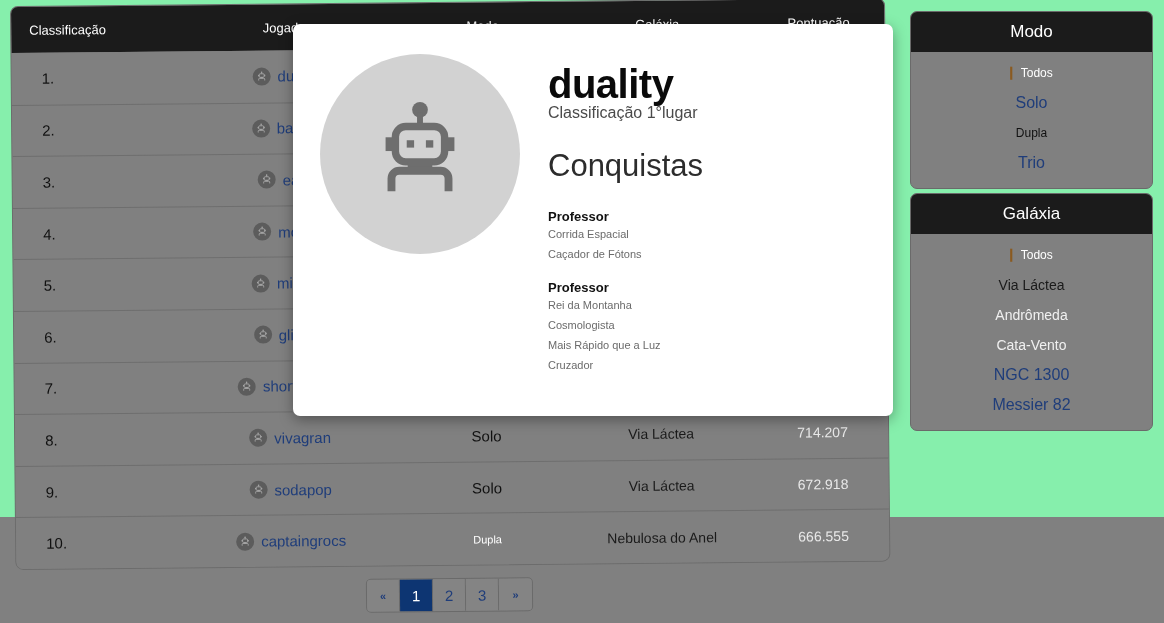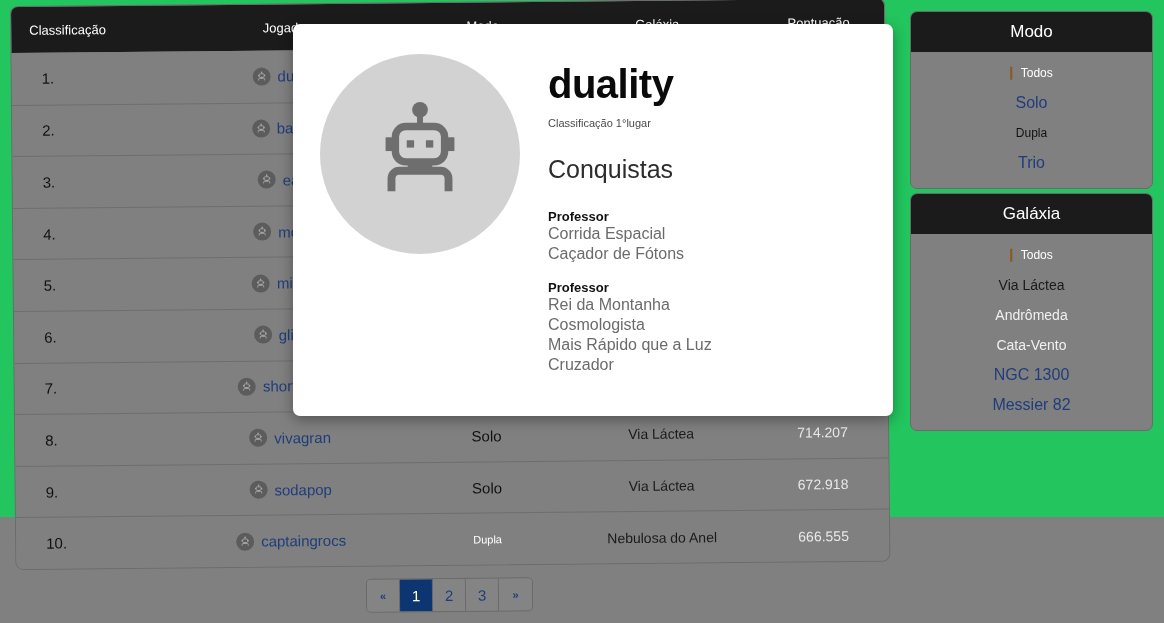--- a/index.html
+++ b/index.html
@@ -2,21 +2,21 @@
 <html><head>
 <meta charset="utf-8">
 <style>
   * { box-sizing: border-box; margin: 0; padding: 0; }
   html, body {
     width: 1164px; height: 623px;
     background: #808080;
     font-family: "Liberation Sans", sans-serif;
     overflow: hidden;
   }
-  #stage { position: relative; width: 1164px; height: 517px; background: #22c55e; }
+  #stage { position: relative; width: 1164px; height: 517px; background: #86efac; }
 
   
   #board-wrap {
     position: absolute; left: 10px; top: 6px; width: 880px;
     transform: rotate(-0.55deg);
     transform-origin: 0 0;
   }
   .board {
     width: 875px;
     border: 1px solid #6c6c6c;
@@ -116,25 +116,25 @@
   }
   #avatar-big {
     width: 200px; height: 200px; border-radius: 50%;
     background: #d2d2d2;
     flex: 0 0 200px;
     display: flex; align-items: center; justify-content: center;
     margin-top: 4px; margin-left: 3px;
   }
   #modal-body { flex: 1; padding-left: 28px; padding-top: 14px; }
   #modal-title { font-size: 40px; font-weight: bold; color: #0a0a0a; line-height: 1; letter-spacing: -0.5px; }
-  #modal-sub { font-size: 11px; color: #4a4a4a; margin-top: 13px; }
-  #ach-head { font-size: 25px; color: #2c2c2c; margin-top: 26px; }
+  #modal-sub { font-size: 16px; color: #4a4a4a; }
+  #ach-head { font-size: 31px; color: #2c2c2c; margin-top: 26px; }
   #ach-list { margin-top: 25px; }
   .ach-group { font-size: 13px; font-weight: bold; color: #111; margin-top: 16px; }
-  .ach-item { font-size: 16px; color: #6b6b6b; line-height: 20px; }
+  .ach-item { font-size: 11px; color: #6b6b6b; line-height: 20px; }
 </style>
 </head>
 <body>
 
 <div id="stage">
 
   <div id="board-wrap">
     <div class="board">
 
       <div class="board-head">

